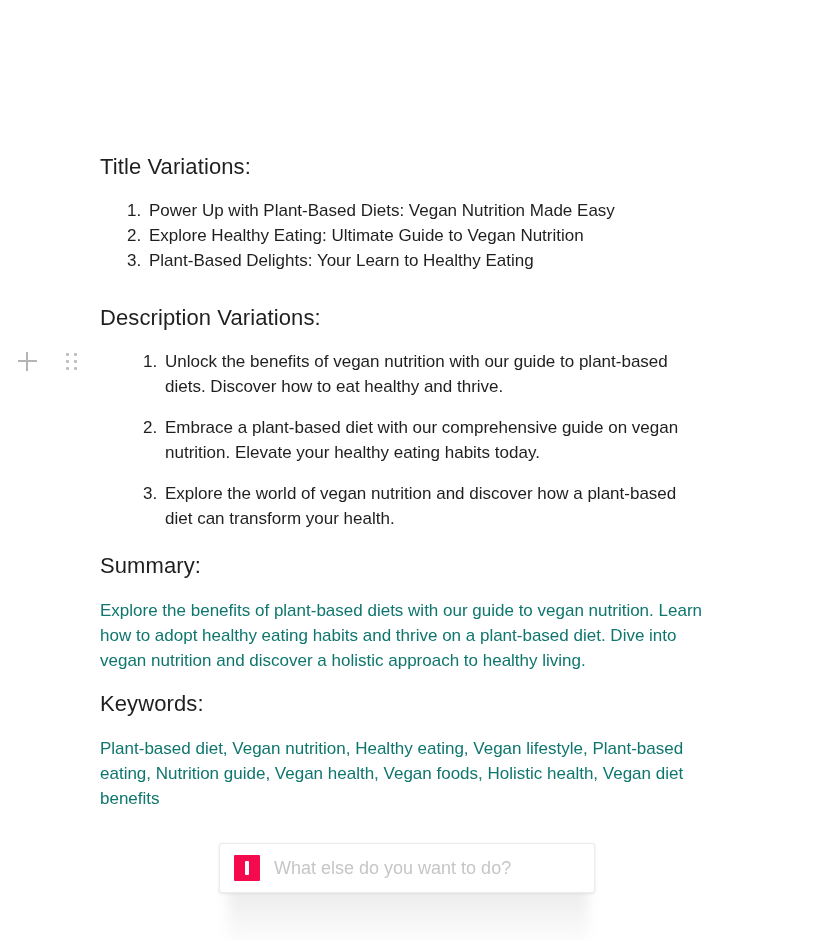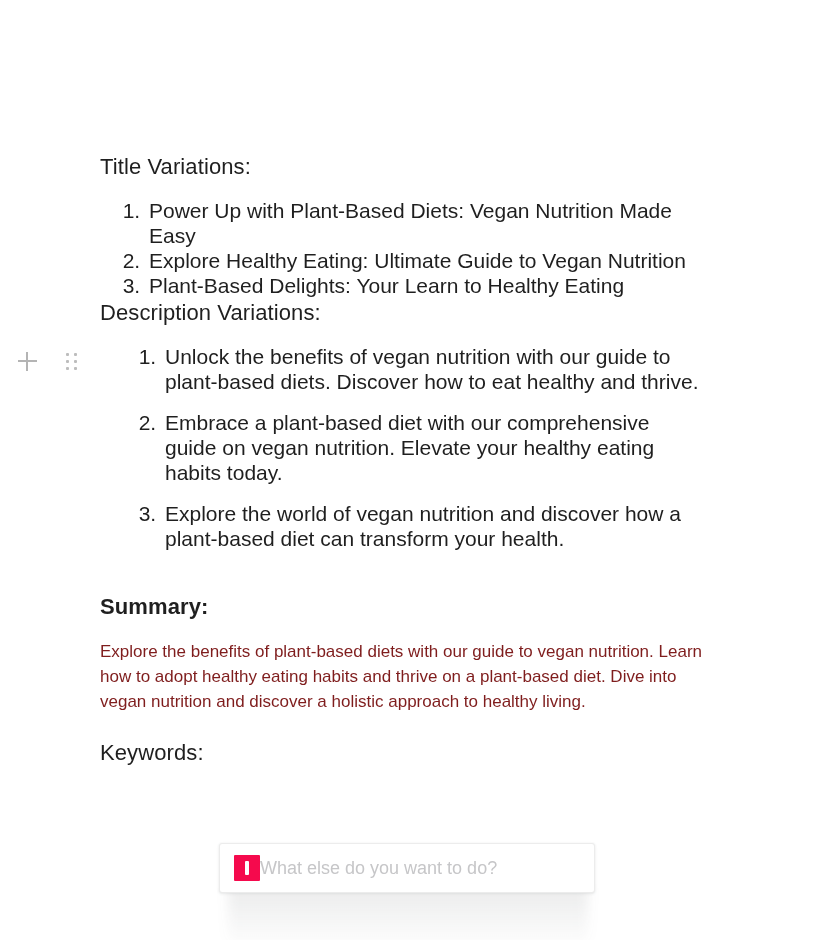--- a/index.html
+++ b/index.html
@@ -94,41 +94,41 @@
   .section-heading {
     font-size: 22px;
     line-height: 30px;
     font-weight: 400;
     color: #1f1f1f;
     margin: 0;
     letter-spacing: 0.1px;
   }
 
   .sec-titles   { margin-top: 0; }
-  .sec-desc     { }
-  .sec-summary  { margin-top: 41px; font-weight: bold; }
-  .sec-keywords { margin-top: 24px; }
+  .sec-desc     { margin-top: 30px; }
+  .sec-summary  { margin-top: 20px; }
+  .sec-keywords { margin-top: 16px; }
 
   ol.var-list {
     margin: 16px 0 0 0;
     padding-left: 46px;
     list-style-position: outside;
   }
   ol.var-list li {
-    font-size: 21px;
+    font-size: 17px;
     line-height: 25px;
     color: #1f1f1f;
     padding-left: 3px;
   }
   ol.var-list.tight li { margin: 16px; }
 
   p.body-text {
     font-size: 17px;
     line-height: 25px;
-    color: #7f1d1d;
+    color: #0f766e;
     margin: 17px 0 0 0;
   }
 
   
   .prompt-shadow {
     position: absolute;
     left: 228px;
     top: 872px;
     width: 360px;
     height: 62px;
@@ -143,20 +143,21 @@
     width: 376px;
     height: 50px;
     background: #ffffff;
     border: 1px solid #ececec;
     border-radius: 3px;
     box-shadow: 0 1px 3px rgba(60,64,67,0.10), 0 0 2px rgba(60,64,67,0.06);
     display: flex;
     align-items: center;
     box-sizing: border-box;
     padding: 16px 14px;
+    gap: 14px;
   }
   .brand-icon {
     width: 26px;
     height: 26px;
     background: #f50a4d;
     border-radius: 1px;
     display: flex;
     align-items: center;
     justify-content: center;
     flex: 0 0 auto;
@@ -224,20 +225,21 @@
       </ol>
     </section>
 
     <section>
       <h2 class="section-heading sec-summary">Summary:</h2>
       <p class="body-text">Explore the benefits of plant-based diets with our guide to vegan nutrition. Learn how to adopt healthy eating habits and thrive on a plant-based diet. Dive into vegan nutrition and discover a holistic approach to healthy living.</p>
     </section>
 
     <section>
       <h2 class="section-heading sec-keywords">Keywords:</h2>
+      <p class="body-text">Plant-based diet, Vegan nutrition, Healthy eating, Vegan lifestyle, Plant-based eating, Nutrition guide, Vegan health, Vegan foods, Holistic health, Vegan diet benefits</p>
     </section>
 
   </div>
 
   <div class="prompt-shadow"></div>
   <div class="prompt-bar">
     <span class="brand-icon">
       <span></span>
     </span>
     <input class="prompt-input" type="text" placeholder="What else do you want to do?" style="">

